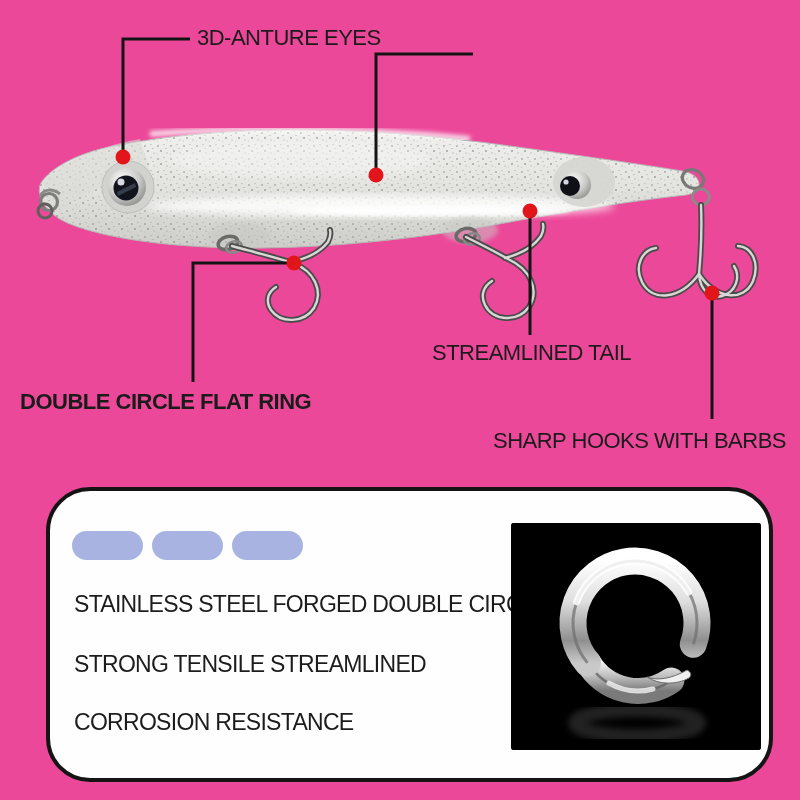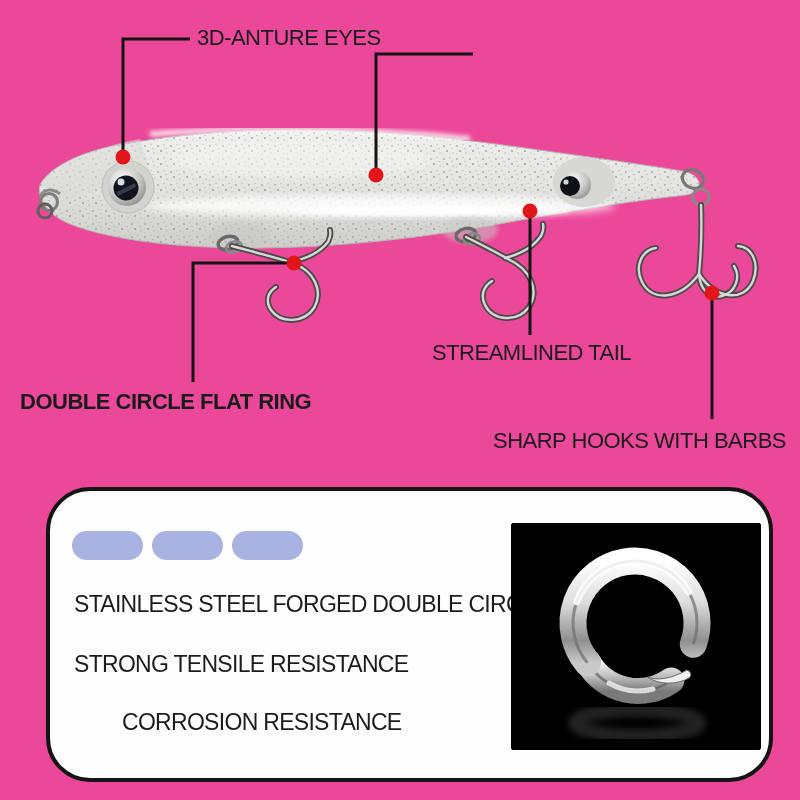--- a/index.html
+++ b/index.html
@@ -15,21 +15,21 @@
   #label-hooks{left:493px;top:429px;}
   .feature-box{position:absolute;left:46px;top:487px;width:727px;height:295px;
                box-sizing:border-box;border:4px solid #141414;border-radius:44px;
                background:#fefefe;}
   .pill-row{position:absolute;left:22px;top:40px;display:flex;gap:9px;}
   .pill{width:71px;height:29px;border-radius:15px;background:#a8b3e1;}
   .bullet{position:absolute;left:24px;font-size:23px;letter-spacing:-0.7px;
           color:#1c1c1c;white-space:nowrap;}
   #bullet-0{top:100px;}
   #bullet-1{top:160px;}
-  #bullet-2{top:218px;margin-left:48px;}
+  #bullet-2{top:218px;}
   .ring-photo{position:absolute;left:461px;top:32px;width:250px;height:227px;
               background:#000;border-radius:3px;overflow:hidden;}
 </style>
 </head>
 <body>
 
 <div id="stage">
 
   <svg class="diagram-svg" width="800" height="480" viewBox="0 0 800 480">
     <defs>
@@ -173,21 +173,21 @@
   <div class="label" id="label-tail">STREAMLINED TAIL</div>
 
   <div class="feature-box">
     <div class="pill-row">
       <span class="pill"></span>
       <span class="pill"></span>
       <span class="pill"></span>
     </div>
 
     <div class="bullet" id="bullet-0">STAINLESS STEEL FORGED DOUBLE CIRCLE</div>
-    <div class="bullet" id="bullet-1">STRONG TENSILE RESISTANCE</div>
+    <div class="bullet" id="bullet-1">STRONG TENSILE STREAMLINED</div>
     <div class="bullet" id="bullet-2">CORROSION RESISTANCE</div>
 
     <div class="ring-photo">
       <svg width="250" height="227" viewBox="0 0 250 227">
         <defs>
           <linearGradient id="silvA" x1="0" y1="0" x2="0" y2="1">
             <stop offset="0" stop-color="#ffffff"></stop>
             <stop offset="0.4" stop-color="#dedede"></stop>
             <stop offset="0.78" stop-color="#8f8f8f"></stop>
             <stop offset="1" stop-color="#c9c9c9"></stop>

